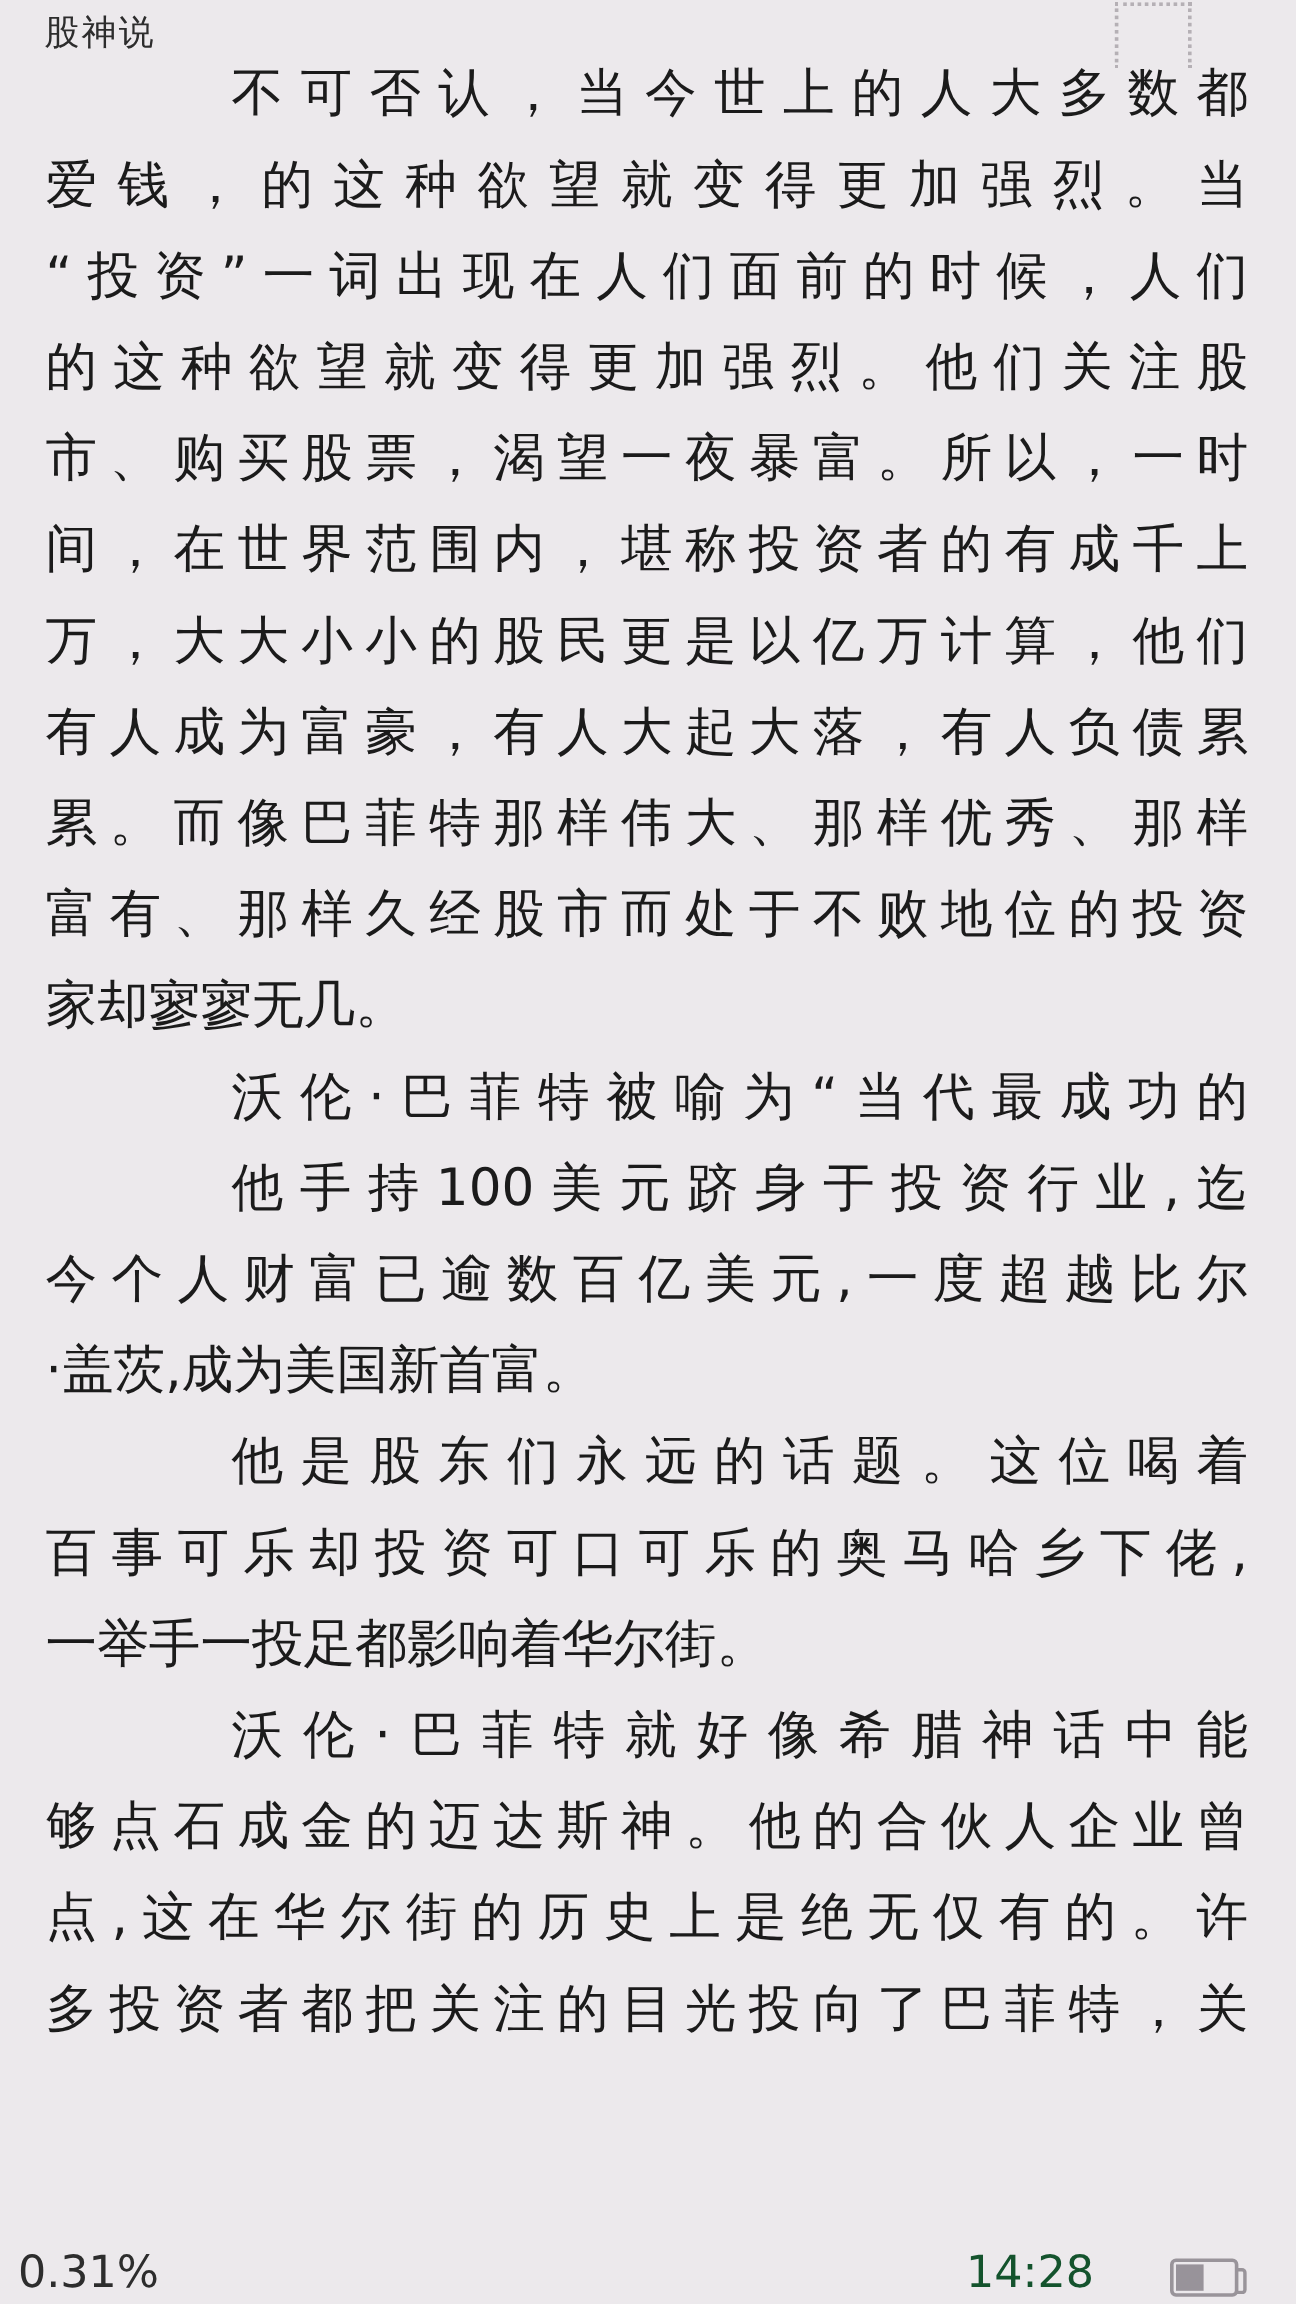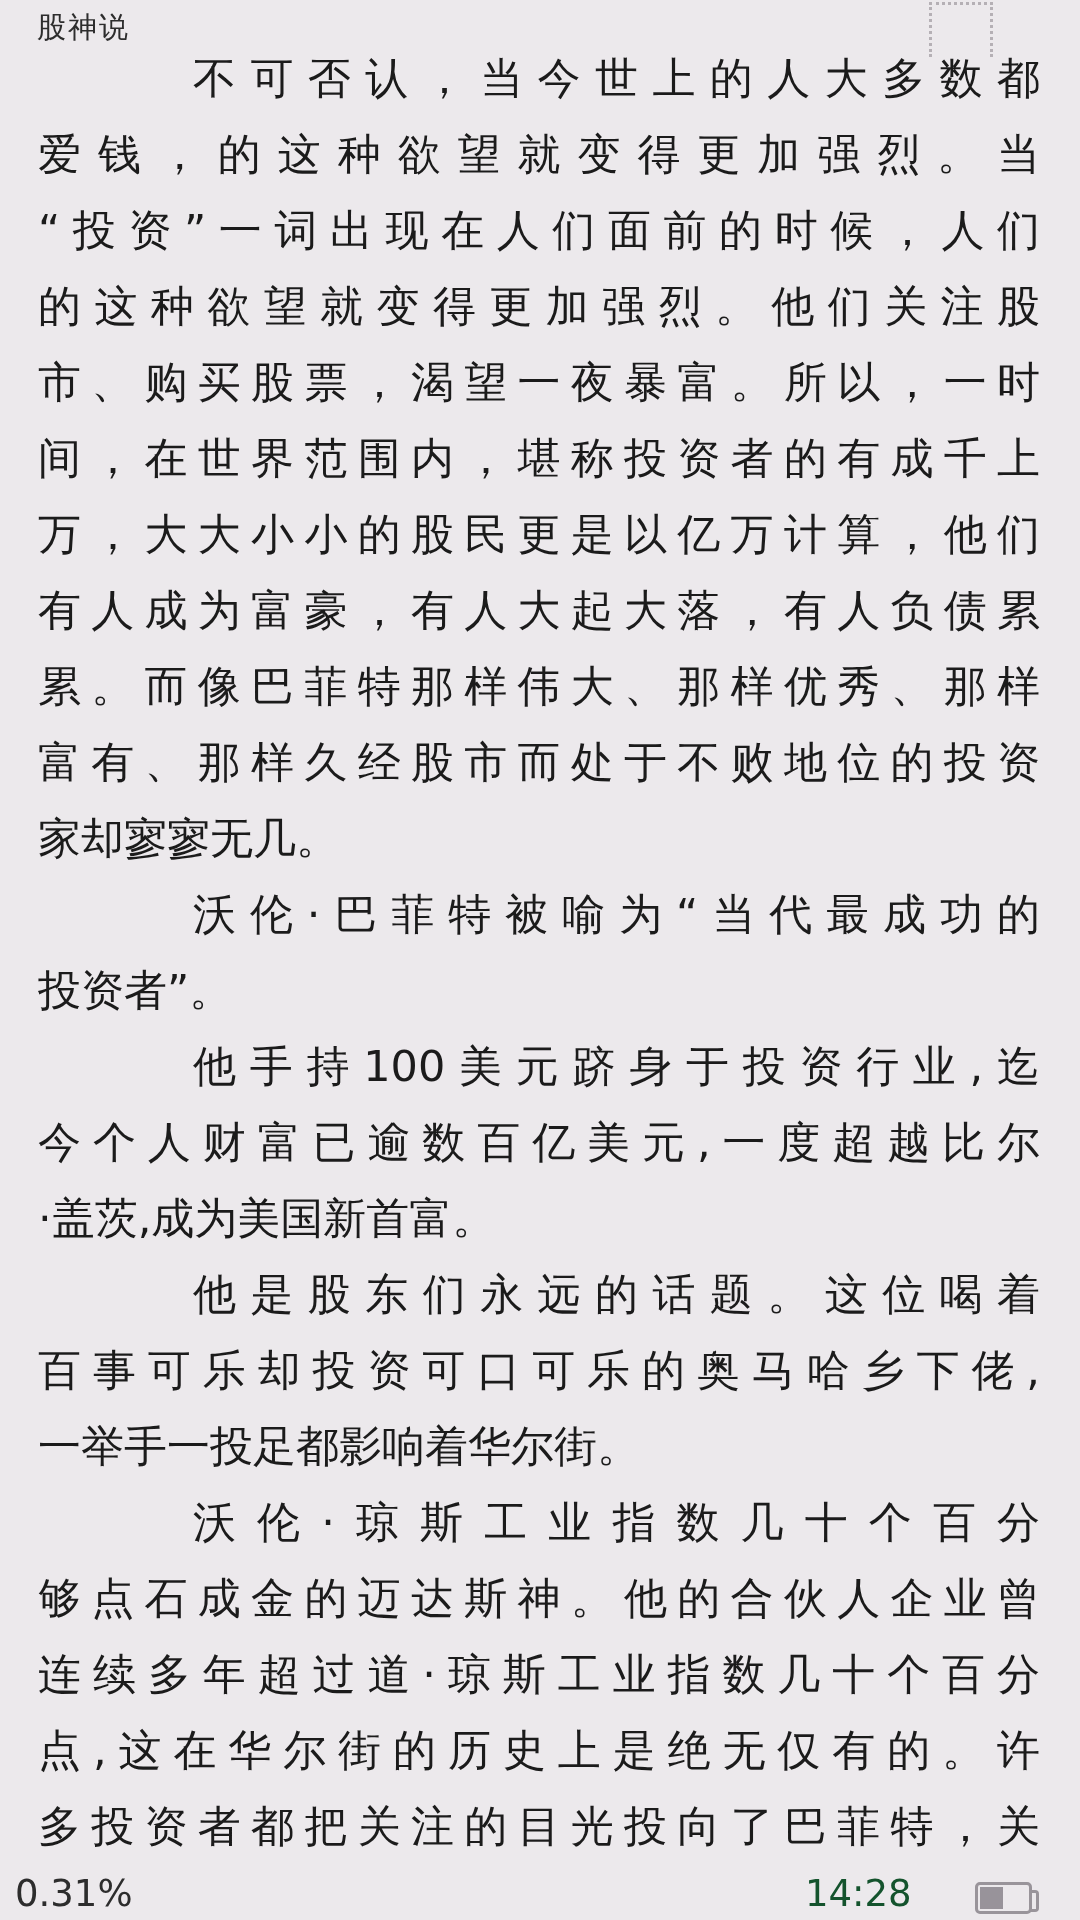--- a/index.html
+++ b/index.html
@@ -105,30 +105,28 @@
     <div class="bl">“投资”一词出现在人们面前的时候，人们</div>
     <div class="bl">的这种欲望就变得更加强烈。他们关注股</div>
     <div class="bl">市、购买股票，渴望一夜暴富。所以，一时</div>
     <div class="bl">间，在世界范围内，堪称投资者的有成千上</div>
     <div class="bl">万，大大小小的股民更是以亿万计算，他们</div>
     <div class="bl">有人成为富豪，有人大起大落，有人负债累</div>
     <div class="bl">累。而像巴菲特那样伟大、那样优秀、那样</div>
     <div class="bl">富有、那样久经股市而处于不败地位的投资</div>
     <div class="bl end">家却寥寥无几。</div>
     <div class="bl indent">沃伦·巴菲特被喻为“当代最成功的</div>
-    <div class="bl end">投资者”。</div>
     <div class="bl indent">他手持100美元跻身于投资行业,迄</div>
     <div class="bl">今个人财富已逾数百亿美元,一度超越比尔</div>
     <div class="bl end">·盖茨,成为美国新首富。</div>
     <div class="bl indent">他是股东们永远的话题。这位喝着</div>
     <div class="bl">百事可乐却投资可口可乐的奥马哈乡下佬,</div>
     <div class="bl end">一举手一投足都影响着华尔街。</div>
-    <div class="bl indent">沃伦·琼斯工业指数几十个百分</div>
+    <div class="bl indent">沃伦·巴菲特就好像希腊神话中能</div>
     <div class="bl">够点石成金的迈达斯神。他的合伙人企业曾</div>
-    <div class="bl">连续多年超过道·琼斯工业指数几十个百分</div>
     <div class="bl">点,这在华尔街的历史上是绝无仅有的。许</div>
     <div class="bl">多投资者都把关注的目光投向了巴菲特，关</div>
   </div>
 
   <span class="footer-progress">0.31%</span>
   <span class="footer-time">14:28</span>
   <div class="battery">
     <div class="battery-fill" style="width: 45%;"></div>
     <div class="battery-nub"></div>
   </div>

